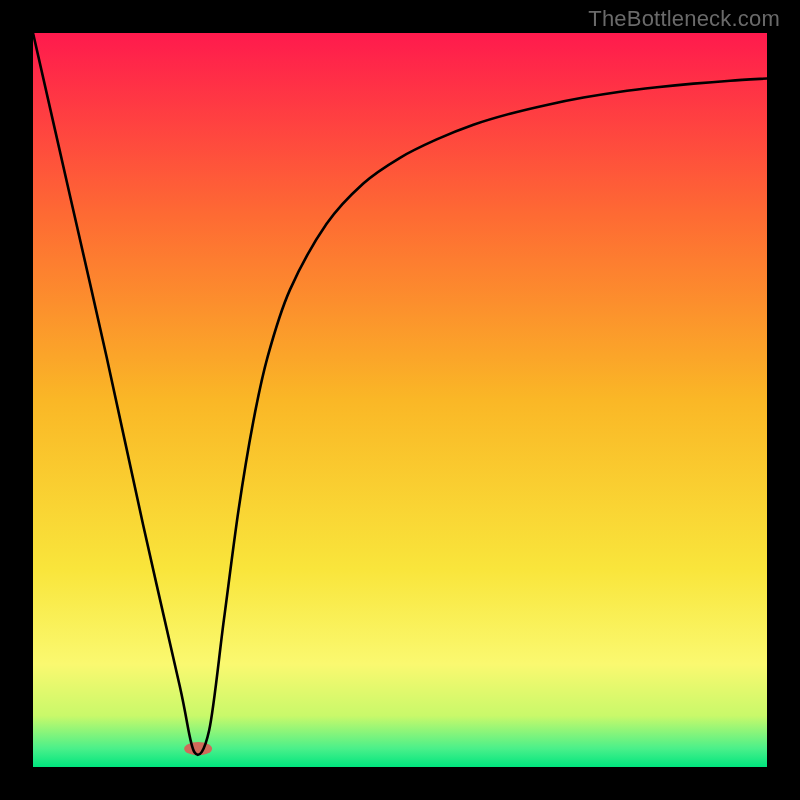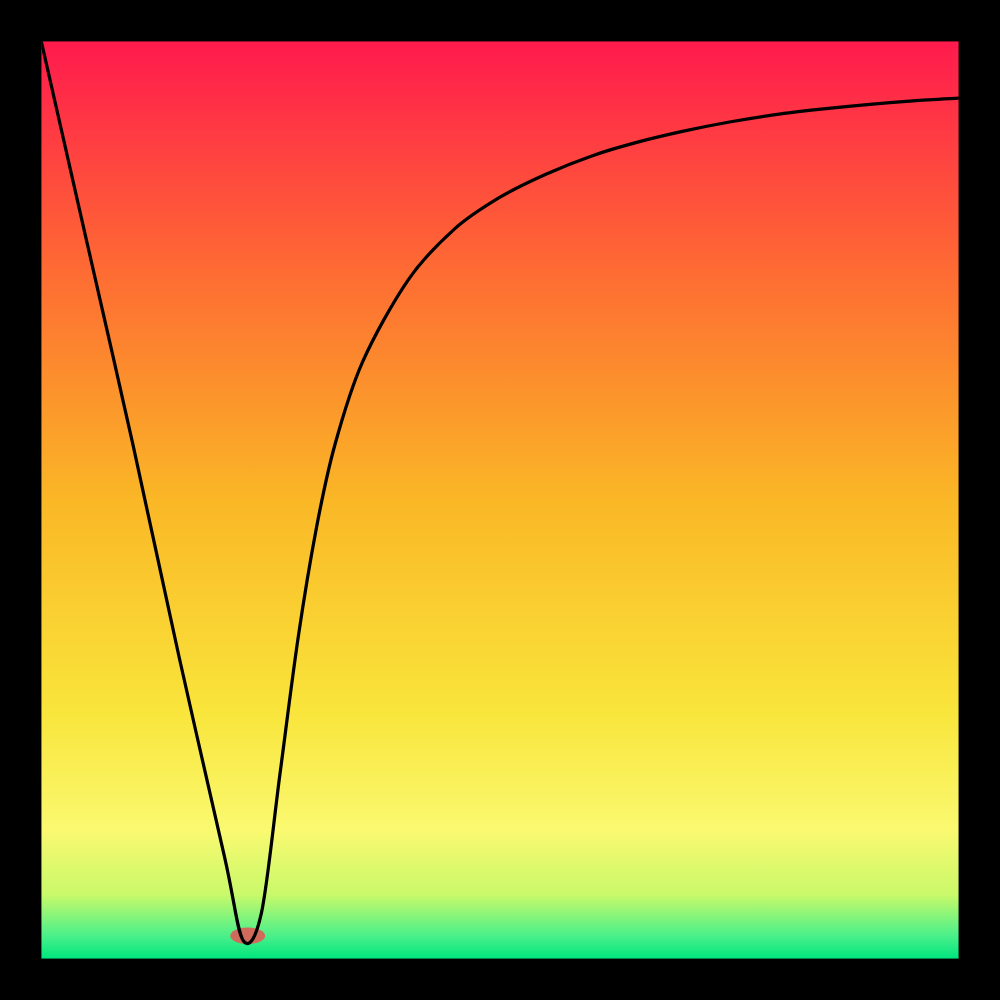--- a/index.html
+++ b/index.html
@@ -55,13 +55,14 @@
             <stop offset="93%" stop-color="#c9f96a"></stop>
             <stop offset="97.5%" stop-color="#4af08a"></stop>
             <stop offset="100%" stop-color="#00e57e"></stop>
           </linearGradient>
       </defs>
       <rect id="bg-rect" x="0" y="0" width="734" height="734" fill="url(#bg-grad)"></rect>
       <ellipse id="notch" cx="165.15" cy="715.65" rx="13.946" ry="6.606" fill="#d06a5a"></ellipse>
       <path id="curve" fill="none" stroke="#000" stroke-width="2.6" stroke-linejoin="round" stroke-linecap="round" d="M 0 0 C 5.872000000000001 25.836800000000004 24.956000000000003 109.80640000000002 36.7 161.48000000000002 C 48.444 213.1536 61.656000000000006 270.11199999999997 73.4 322.96 C 85.144 375.808 98.356 438.93199999999996 110.1 491.78 C 121.844 544.6279999999999 138.57920000000001 616.8536 146.8 653.26 C 155.0208 689.6664 156.7824 712.2736000000001 161.48 719.32 C 166.17759999999998 726.3664 171.4624 718.4391999999999 176.16 697.3 C 180.8576 676.1608 186.1424 622.432 190.84 587.2 C 195.5376 551.9680000000001 200.82240000000002 508.8088 205.52 477.1 C 210.2176 445.3912 215.5024 413.68240000000003 220.2 389.02000000000004 C 224.89759999999998 364.35760000000005 229.008 344.0992 234.88 322.96 C 240.75199999999998 301.82079999999996 247.50479999999996 278.0392 256.9 256.9 C 266.29519999999997 235.7608 281.856 207.86880000000002 293.6 190.84000000000003 C 305.34400000000005 173.81120000000004 318.55600000000004 161.03960000000004 330.3 150.47000000000003 C 342.044 139.90040000000002 355.256 131.82639999999998 367 124.77999999999997 C 378.744 117.73359999999998 391.9560000000001 111.71480000000005 403.70000000000005 106.43000000000006 C 415.444 101.14520000000007 428.656 95.86040000000001 440.4 91.75 C 452.14399999999995 87.63959999999999 465.35600000000005 83.91088 477.1 80.74000000000001 C 488.844 77.56912000000001 502.056 74.51568000000002 513.8 71.93200000000002 C 525.544 69.34832000000002 538.756 66.70591999999998 550.5 64.59199999999998 C 562.244 62.478079999999984 575.456 60.36416000000002 587.2 58.72000000000003 C 598.9440000000001 57.075840000000035 612.156 55.607840000000024 623.9 54.31600000000003 C 635.644 53.02416000000004 648.856 51.70296000000009 660.6 50.64600000000007 C 672.344 49.589040000000054 685.5559999999999 48.53207999999993 697.3 47.70999999999992 C 709.044 46.887919999999916 728.128 45.86032000000002 734 45.50800000000004"></path>
     </svg>
   </div>
+  <div class="watermark">TheBottleneck.com</div>
 </div>
 
 </body></html>

